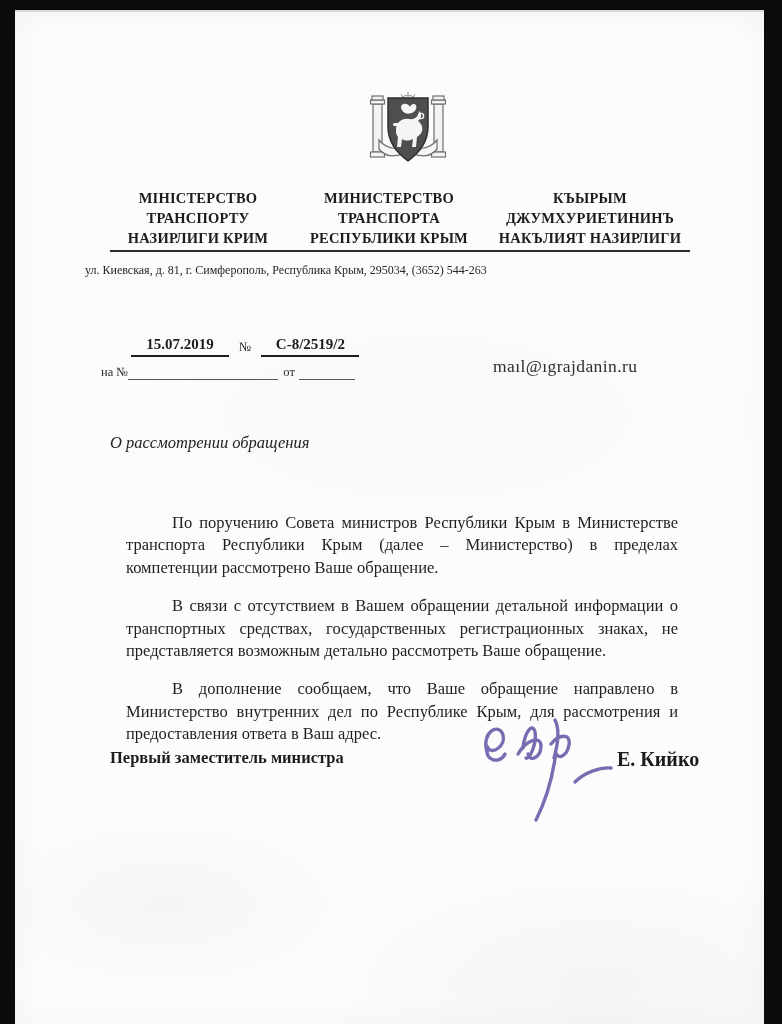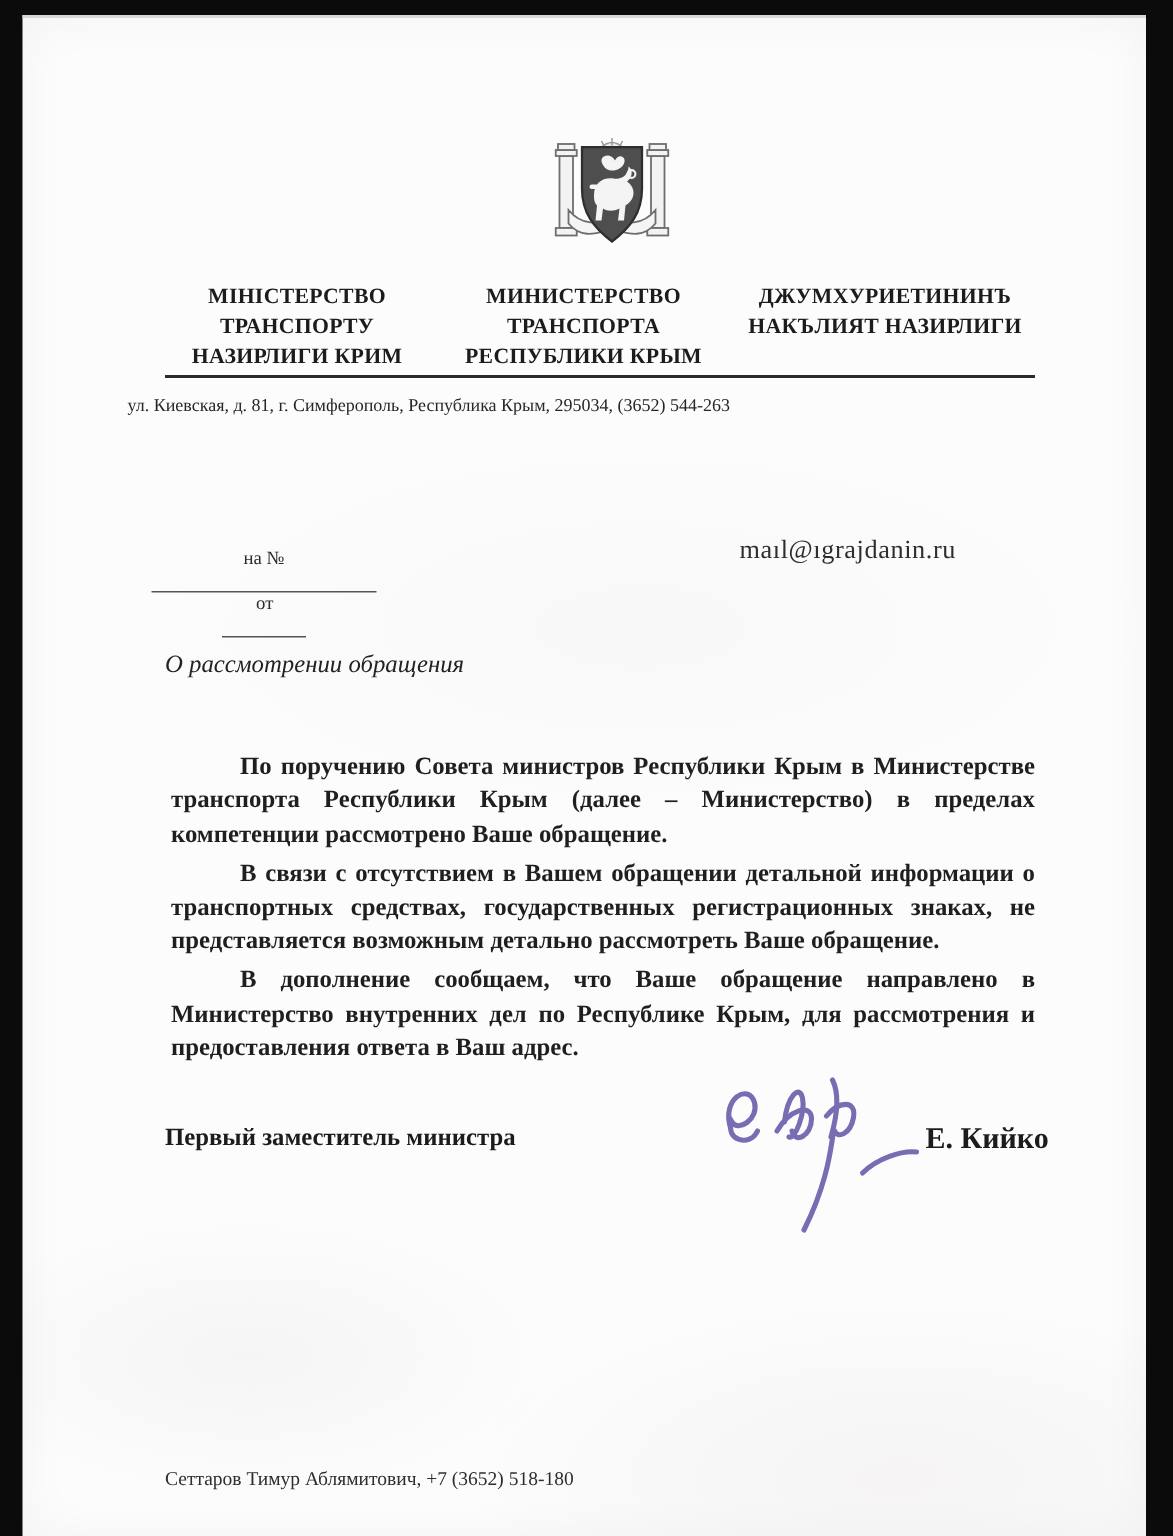--- a/index.html
+++ b/index.html
@@ -25,29 +25,29 @@
   .org-col.c1{width:190px;} .org-col.c2{width:192px;} .org-col.c3{width:210px;}
   .rule{left:95px;top:238px;width:580px;border-top:2px solid #2b2b2b;}
   
   .contacts{left:70px;top:251px;width:610px;text-align:left;font-size:12px;line-height:15.5px;color:#262626;}
   .u{text-decoration:underline;}
   
   .ref1{left:116px;top:324px;display:flex;align-items:flex-end;font-size:15px;color:#1d1d1d;}
   .ref-cell{font-weight:bold;text-align:center;border-bottom:2px solid #1d1d1d;padding-bottom:2px;}
   .ref-cell.date{width:98px;} .ref-cell.num{width:98px;}
   .ref-no{font-size:13px;margin:0 10px 2px 10px;font-weight:normal;color:#2a2a2a;}
-  .ref2{left:86px;top:353px;display:flex;align-items:center;font-size:12.5px;color:#2c2c2c;flex-direction:column;}
+  .ref2{left:86px;top:353px;display:flex;align-items:flex-end;font-size:12.5px;color:#2c2c2c;}
   .blank{border-bottom:1px solid #555;height:14px;display:inline-block;}
   .blank.b1{width:150px;} .blank.b2{width:56px;}
   .ref2 .lbl2{margin:0 4px 0 5px;}
   .recipient{left:478px;top:344px;font-size:17.5px;letter-spacing:.4px;color:#2e2e2e;}
   
   .subject{left:95px;top:421px;font-style:italic;font-size:16.5px;color:#222;}
   .body-text{left:95px;top:484px;width:584px;font-size:16.5px;line-height:22.4px;text-align:justify;color:#1f1f1f;}
-  .body-text p{margin:4px;text-indent:46px;font-weight:bold;}
+  .body-text p{margin:16px;text-indent:46px;}
   
   .sig-title{left:95px;top:736px;font-weight:bold;font-size:16.5px;color:#1c1c1c;}
   .sig-name{left:602px;top:736px;font-weight:bold;font-size:20px;color:#1c1c1c;}
   .sig-script{left:448px;top:690px;}
   
   .footer{left:95px;top:966px;font-size:13px;color:#2e2e2e;}
   .emblem{left:351px;top:78px;}
 </style>
 </head>
 <body>
@@ -91,31 +91,37 @@
       <div>МІНІСТЕРСТВО</div>
       <div>ТРАНСПОРТУ</div>
       <div>НАЗИРЛИГИ КРИМ</div>
     </div>
     <div class="org-col c2">
       <div>МИНИСТЕРСТВО</div>
       <div>ТРАНСПОРТА</div>
       <div>РЕСПУБЛИКИ КРЫМ</div>
     </div>
     <div class="org-col c3">
+      <div>КЪЫРЫМ</div>
       <div>ДЖУМХУРИЕТИНИНЪ</div>
       <div>НАКЪЛИЯТ НАЗИРЛИГИ</div>
     </div>
   </div>
 
   <div class="abs rule"></div>
 
   <div class="abs contacts">
     <div>ул. Киевская, д. 81, г. Симферополь, Республика Крым, 295034, (3652) 544-263</div>
   </div>
 
+  <div class="abs ref1">
+    <span class="ref-cell date">15.07.2019</span>
+    <span class="ref-no">№</span>
+    <span class="ref-cell num">С-8/2519/2</span>
+  </div>
   <div class="abs ref2">
     <span>на №</span>
     <span class="blank b1"></span>
     <span class="lbl2">от</span>
     <span class="blank b2"></span>
   </div>
   <div class="abs recipient">maıl@ıgrajdanin.ru</div>
 
   <div class="abs subject">О рассмотрении обращения</div>
 
@@ -133,15 +139,14 @@
       <path d="M60,46 C62,28 70,21 72,30 C74,40 67,58 63,56"></path>
       <path d="M55,52 C63,38 78,33 78,44 C78,55 67,61 65,52"></path>
       <path d="M92,18 C97,28 95,42 91,56"></path>
       <path d="M88,42 C96,32 108,31 106,43 C104,54 95,58 93,51 C91,60 90,84 73,118"></path>
       <path d="M112,80 C122,70 138,65 148,66"></path>
     </g>
   </svg>
 
   <div class="abs sig-name">Е. Кийко</div>
 
-  <div class="abs footer">Сеттаров Тимур Аблямитович, +7 (3652) 518-180</div>
 
 </div>
 
 </body></html>

